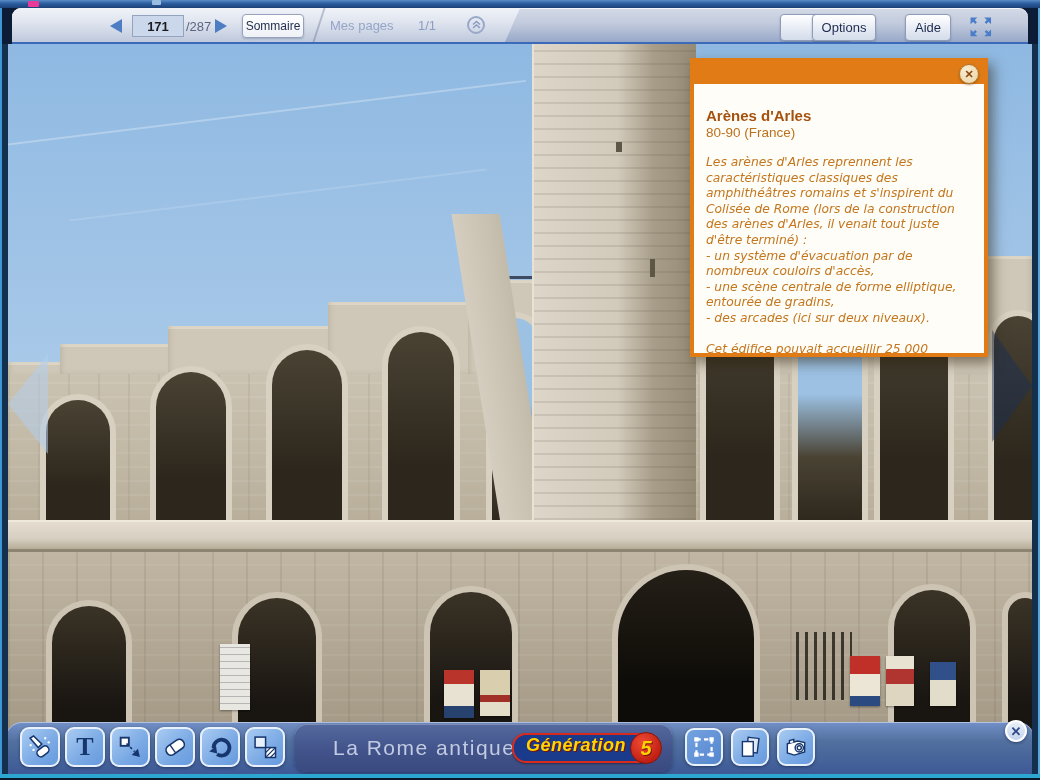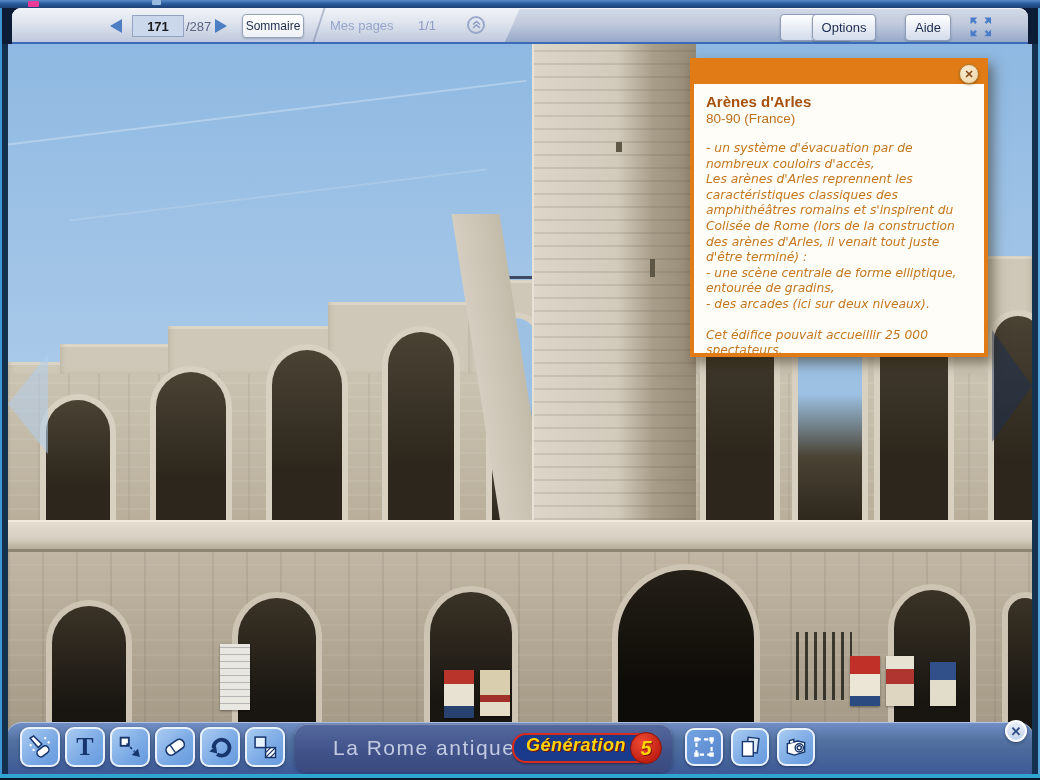--- a/index.html
+++ b/index.html
@@ -85,21 +85,21 @@
   #nav-right{right:0;top:286px;border-top:56px solid transparent;border-bottom:56px solid transparent;border-left:40px solid rgba(22,48,94,.42);}
 
   
   #popup{left:682px;top:14px;width:298px;height:299px;background:#fffdf8;border:4px solid #e07b16;
     box-shadow:5px 6px 12px rgba(40,28,8,.5);z-index:20;box-sizing:border-box;}
   #popup .ph{left:0;top:0;right:0;height:22px;background:#e07b16;}
   #popup-close{right:5px;top:2px;width:18px;height:18px;border-radius:50%;
     background:radial-gradient(circle at 35% 30%,#f9ecd2,#ecd3a4);border:1px solid #b27a2e;
     color:#8a4a10;font-size:11px;font-weight:bold;display:flex;align-items:center;justify-content:center;
     cursor:pointer;box-shadow:0 1px 2px rgba(90,50,0,.5);}
-  #popup .pbody{left:0;top:22px;right:0;bottom:0;padding:9px 12px;overflow:hidden;}
+  #popup .pbody{left:0;top:22px;right:0;bottom:0;padding:23px 12px;overflow:hidden;}
   .p-title{font-size:15px;font-weight:bold;color:#a5510d;}
   .p-sub{font-size:13.5px;color:#bd701c;margin-top:1px;}
   .p-par{font-size:12.3px;font-style:italic;color:#c3761d;line-height:1.27;font-family:"DejaVu Sans",sans-serif;}
   .p-gap{height:15px;}
 
   
   #toolbar{left:-2px;right:-2px;top:678px;height:54px;z-index:30;
     background:linear-gradient(180deg,#7countryside);}
   #toolbar{background:linear-gradient(180deg,#7390c8 0,#52709f 35%,#3c5896 100%);
     border-radius:16px 16px 8px 8px;box-shadow:inset 0 1px 0 rgba(255,255,255,.45);}
@@ -233,22 +233,22 @@
 
   <div id="popup" class="abs">
     <div class="ph abs"></div>
     <div id="popup-close" class="abs">
       <span>✕</span>
     </div>
     <div class="pbody abs">
       <div class="p-title">Arènes d'Arles</div>
       <div class="p-sub">80-90 (France)</div>
       <div class="p-gap"></div>
+      <div class="p-par">Les arènes d'Arles reprennent les caractéristiques classiques des amphithéâtres romains et s'inspirent du Colisée de Rome (lors de la construction des arènes d'Arles, il venait tout juste d'être terminé) :</div>
       <div class="p-par">- un système d'évacuation par de nombreux couloirs d'accès,</div>
-      <div class="p-par">Les arènes d'Arles reprennent les caractéristiques classiques des amphithéâtres romains et s'inspirent du Colisée de Rome (lors de la construction des arènes d'Arles, il venait tout juste d'être terminé) :</div>
       <div class="p-par">- une scène centrale de forme elliptique, entourée de gradins,</div>
       <div class="p-par">- des arcades (ici sur deux niveaux).</div>
       <div class="p-gap"></div>
       <div class="p-par">Cet édifice pouvait accueillir 25 000 spectateurs.</div>
     </div>
   </div>
 
   <div id="toolbar" class="abs"></div>
 
   <div class="tbtn abs" style="left:12px;top:683px;z-index:31;">

